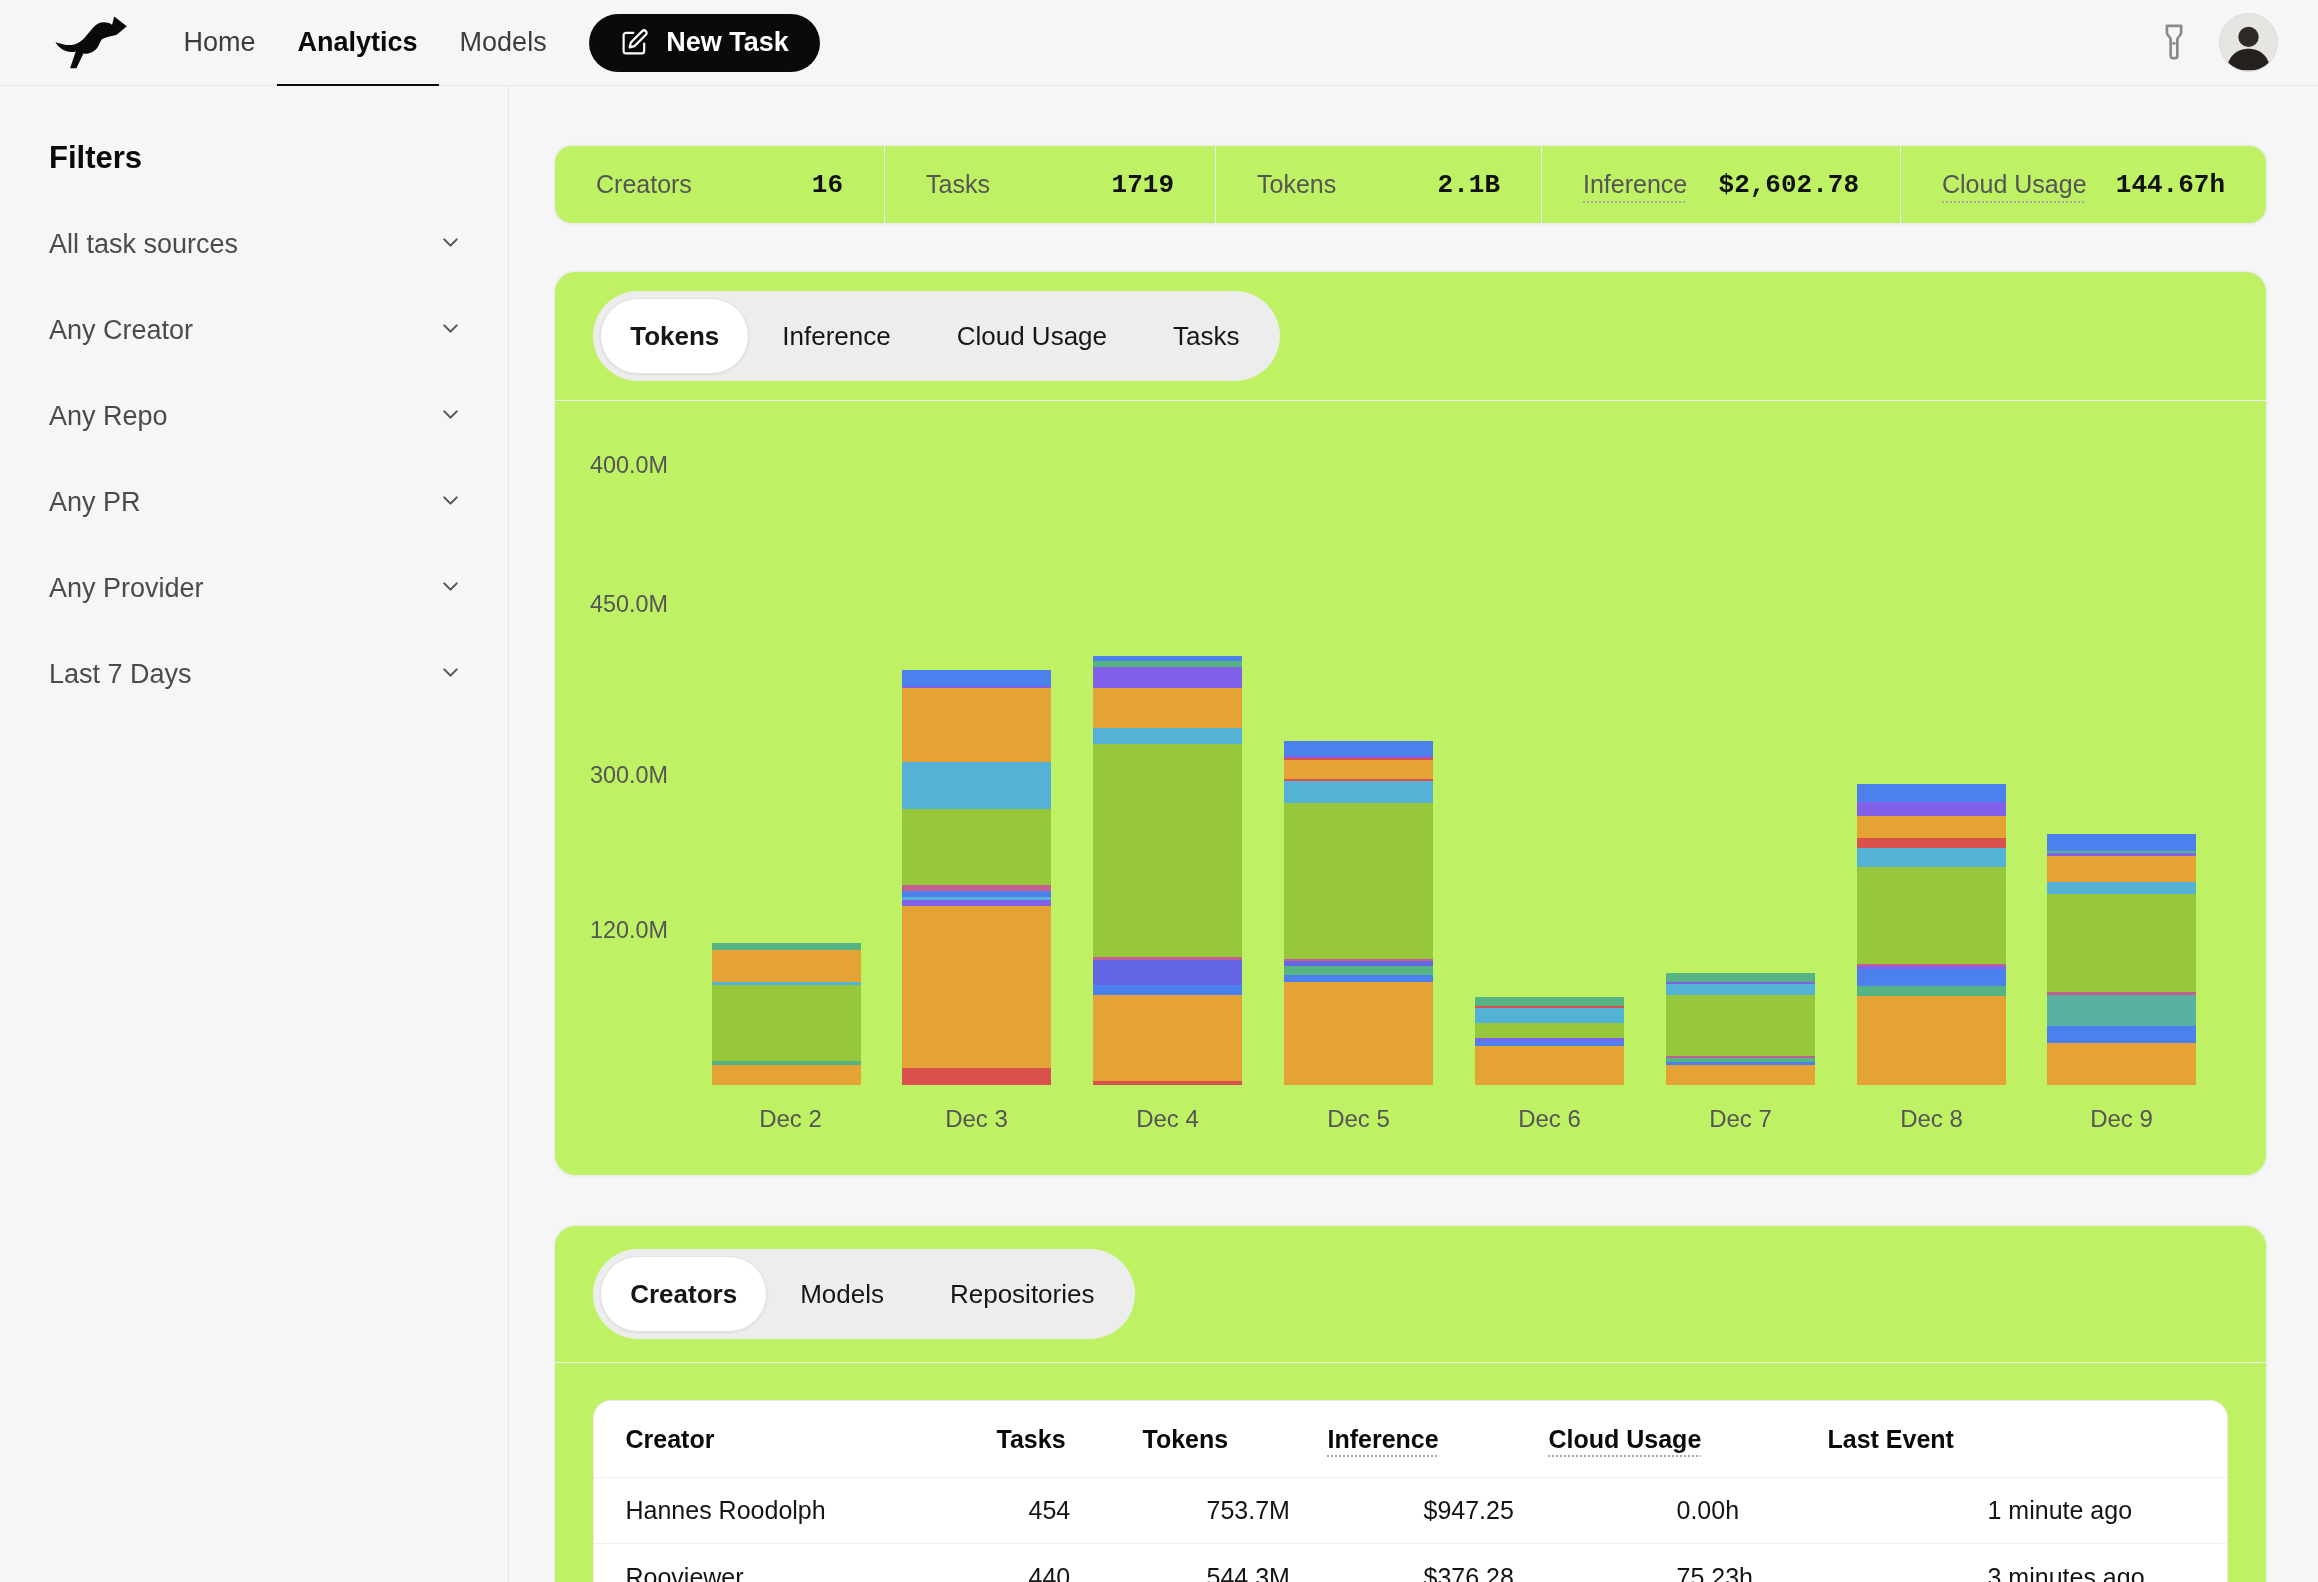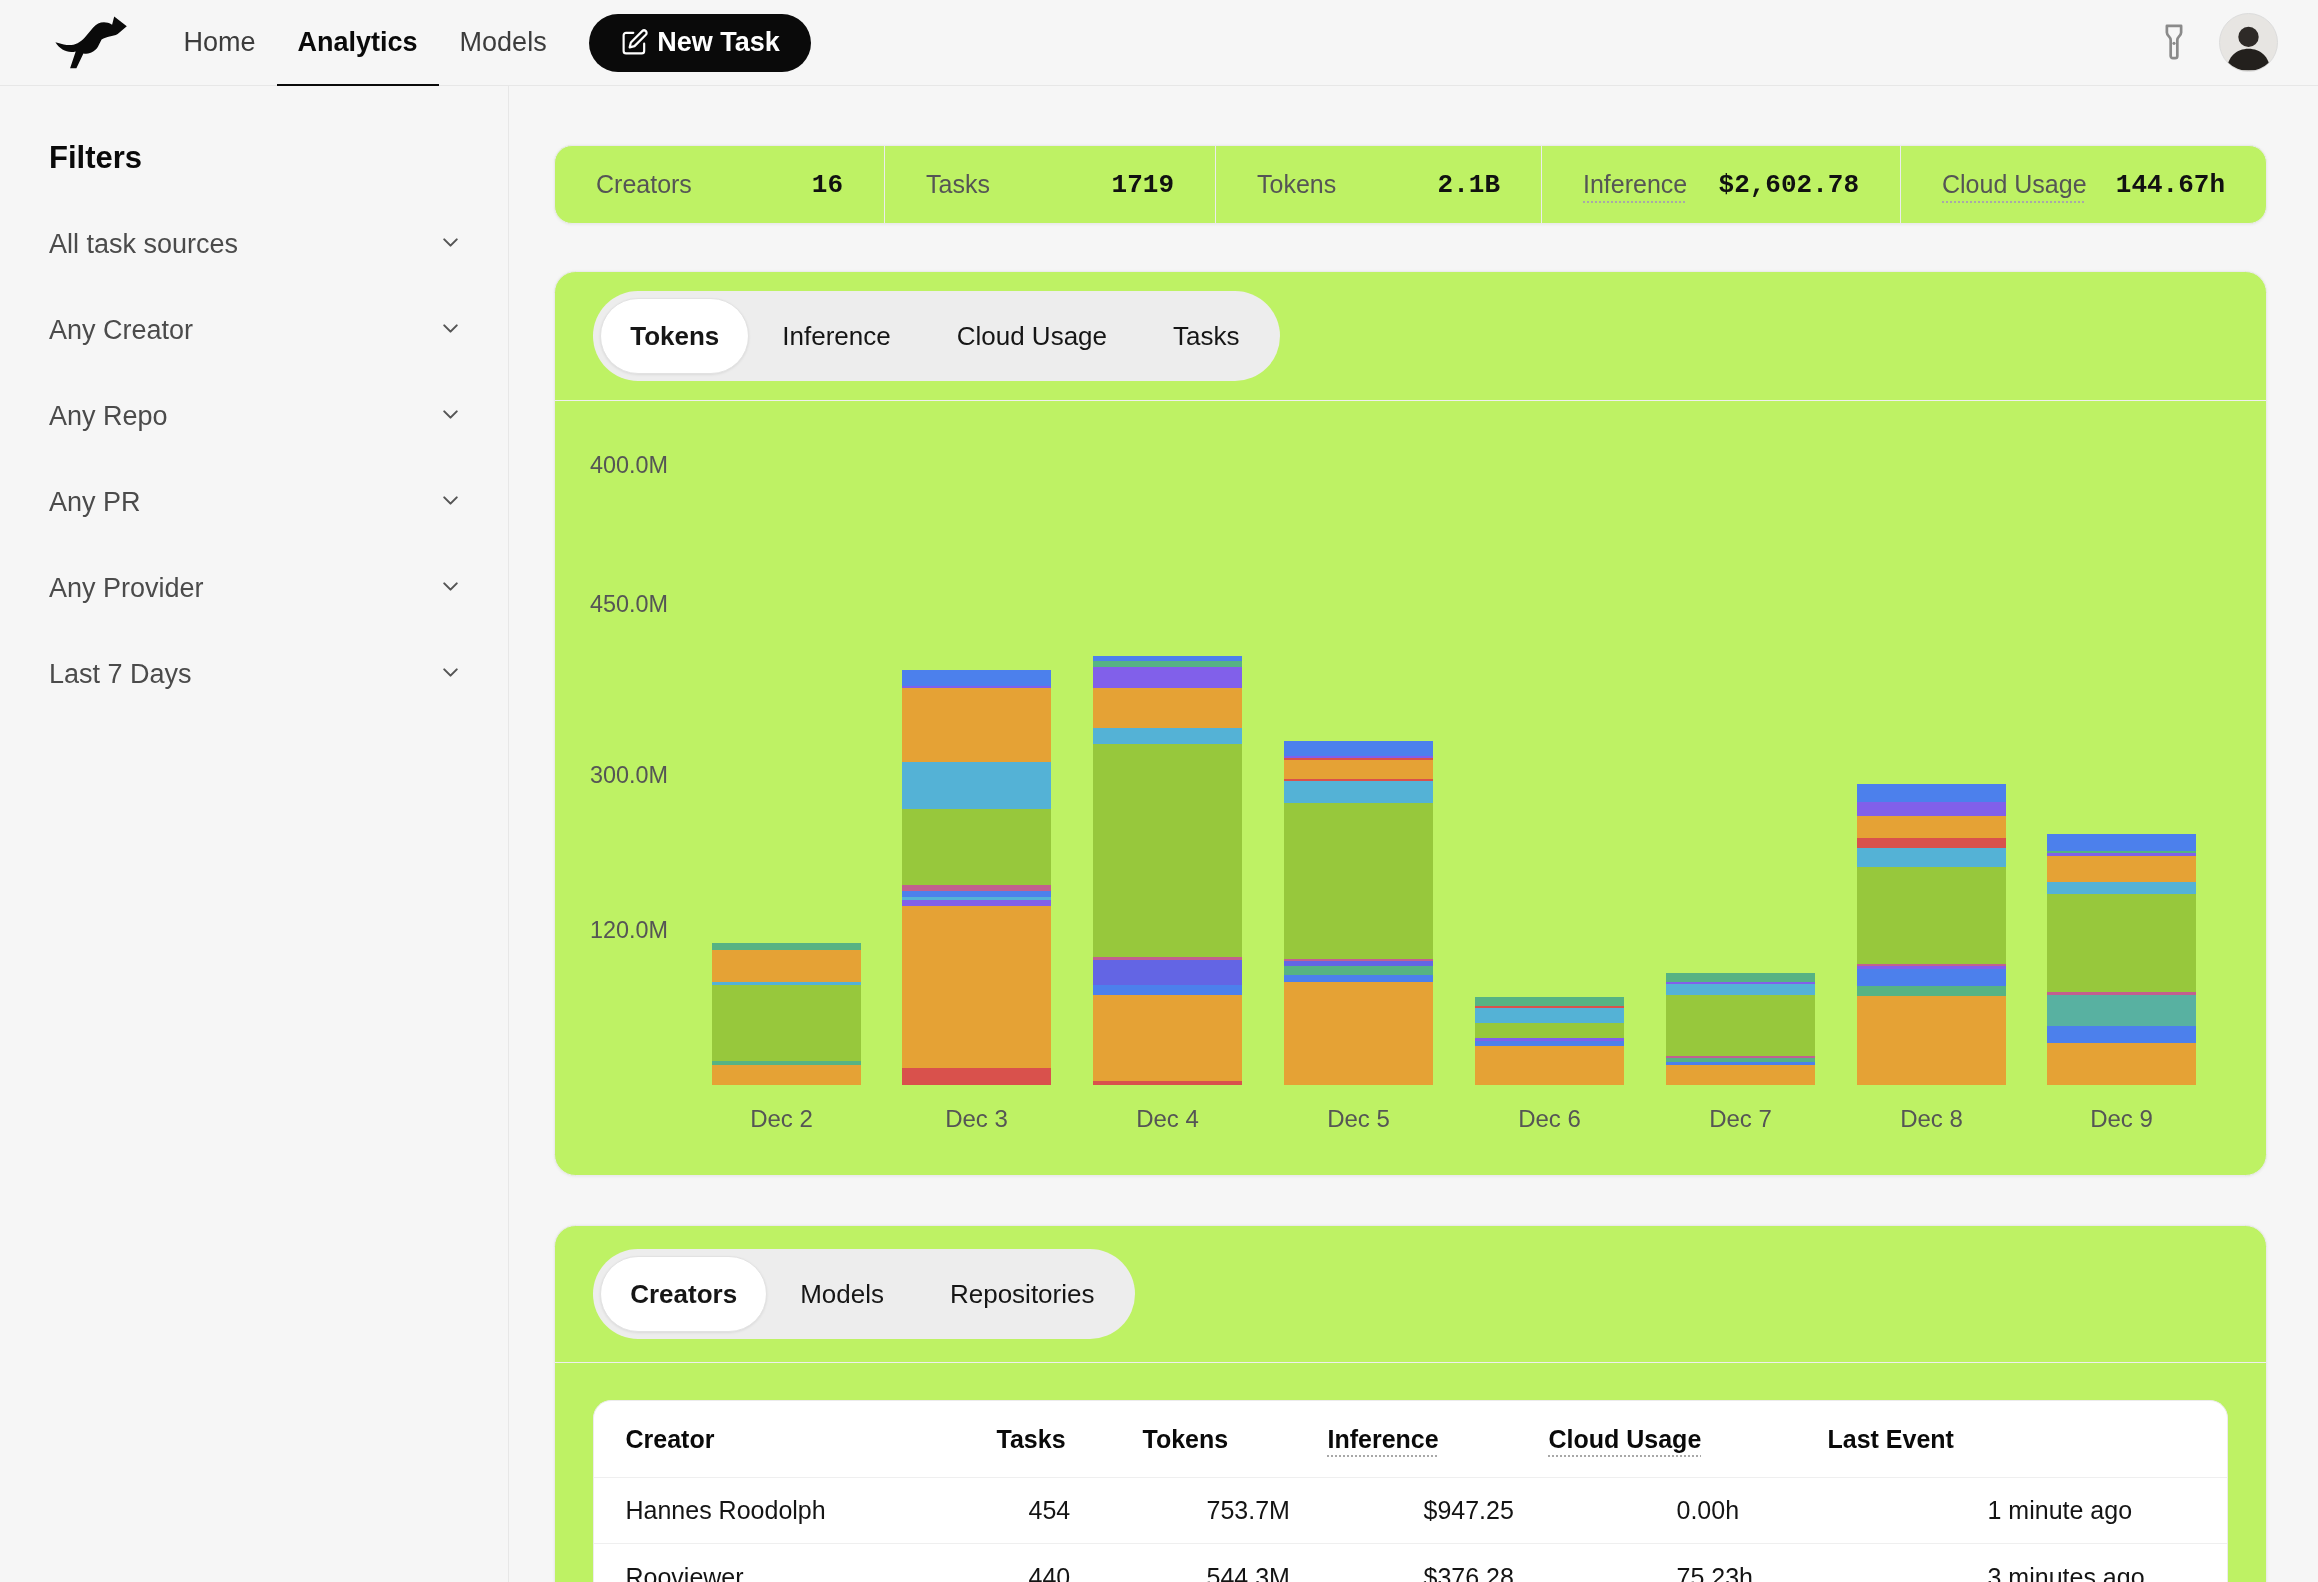--- a/index.html
+++ b/index.html
@@ -21,21 +21,21 @@
   .nav-link {
     position:relative; height:86px; display:flex; align-items:center;
     padding:0 21px; font-size:27px; color:#3c3c3c; cursor:pointer; white-space:nowrap;
   }
   .nav-link.active { color:#0a0a0a; font-weight:600; }
   .nav-link.active::after {
     content:""; position:absolute; left:0; right:0; bottom:-0.9px; height:2.7px; background:#0a0a0a;
   }
   .new-task {
     margin-left:21.6px; height:58px; border:none; border-radius:29px;
-    background:#0a0a0a; color:#fff; display:flex; align-items:center; gap:8px;
+    background:#0a0a0a; color:#fff; display:flex; align-items:center; gap:17px;
     padding:0 31px; font-size:27px; font-weight:600; cursor:pointer;
     font-family:inherit;
   }
   .nav-right { margin-left:auto; display:flex; align-items:center; gap:25px; }
   .torch { width:41px; height:47px; display:flex; align-items:center; justify-content:center; cursor:pointer; }
   .avatar {
     width:59px; height:59px; border-radius:50%; overflow:hidden; background:#e7e5e2;
     border:0.9px solid #dcdcdc; cursor:pointer; display:flex; align-items:flex-end; justify-content:center;
   }
 
@@ -325,21 +325,21 @@
             <div class="seg" style="height: 2.6px; background: rgb(194, 96, 143);"></div>
             <div class="seg" style="height: 98px; background: rgb(151, 200, 60);"></div>
             <div class="seg" style="height: 12.4px; background: rgb(84, 178, 214);"></div>
             <div class="seg" style="height: 26px; background: rgb(229, 162, 53);"></div>
             <div class="seg" style="height: 2.1px; background: rgb(129, 96, 234);"></div>
             <div class="seg" style="height: 2.6px; background: rgb(86, 179, 131);"></div>
             <div class="seg" style="height: 16.5px; background: rgb(76, 128, 236);"></div>
           </div>
         </div>
       <div class="x-axis" id="chart-xaxis">
-          <span class="x-label" style="left: 152px;">Dec 2</span>
+          <span class="x-label" style="left: 161px;">Dec 2</span>
           <span class="x-label" style="left: 347px;">Dec 3</span>
           <span class="x-label" style="left: 538px;">Dec 4</span>
           <span class="x-label" style="left: 729px;">Dec 5</span>
           <span class="x-label" style="left: 920px;">Dec 6</span>
           <span class="x-label" style="left: 1111px;">Dec 7</span>
           <span class="x-label" style="left: 1302px;">Dec 8</span>
           <span class="x-label" style="left: 1492px;">Dec 9</span>
         </div>
     </section>
 

